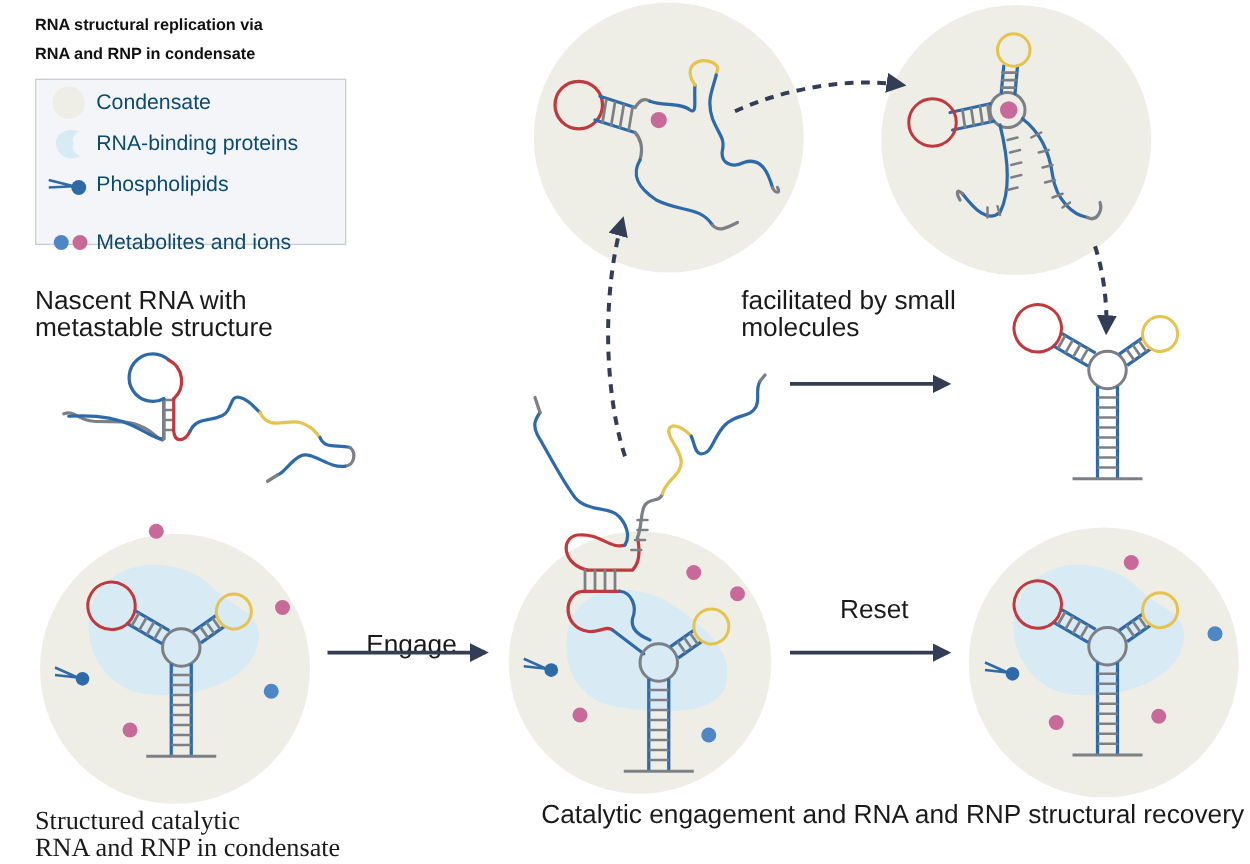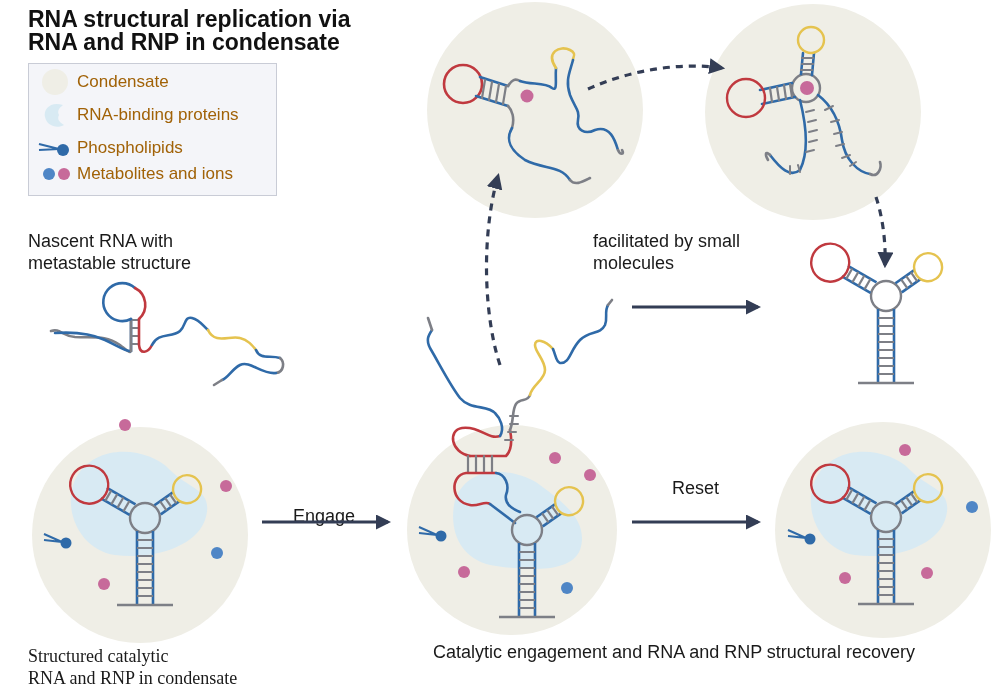--- a/index.html
+++ b/index.html
@@ -1,25 +1,25 @@
 <!DOCTYPE html>
 <html><head>
 <meta charset="utf-8">
 <style>
   html, body { margin: 0; padding: 0; background: #ffffff; }
   body { width: 1000px; height: 691px; position: relative; overflow: hidden;
          font-family: "Liberation Sans", "DejaVu Sans", sans-serif; color: #1a1a1a; }
-  .title { position: absolute; left: 28px; top: 8px; font-weight: bold; font-size: 23px; line-height: 23px; color: #111; }
+  .title { position: absolute; left: 28px; top: 8px; font-weight: bold; font-size: 13px; line-height: 23px; color: #111; }
   .title div { white-space: nowrap; }
   .legend { position: absolute; left: 28px; top: 63px; width: 249px; height: 133px;
             border: 1.5px solid #c9ccd6; background: #f4f5f9; box-sizing: border-box; }
   .legend-item { position: absolute; left: 8px; height: 28px; display: flex; align-items: center; }
   .legend-item .sw { width: 36px; height: 28px; position: relative; }
-  .legend-item .lbl { font-size: 17px; color: #a16207; margin-left: 4px; white-space: nowrap; }
-  .caption { position: absolute; font-size: 18px; line-height: 22px; color: #1a1a1a; white-space: nowrap; }
+  .legend-item .lbl { font-size: 17px; color: #0c4a6e; margin-left: 4px; white-space: nowrap; }
+  .caption { position: absolute; font-size: 21px; line-height: 22px; color: #1a1a1a; white-space: nowrap; }
   svg.main { position: absolute; left: 0; top: 0; }
 </style>
 </head>
 <body>
 
 <div class="title">
   <div>RNA structural replication via</div>
   <div>RNA and RNP in condensate</div>
 </div>
 
@@ -42,21 +42,21 @@
   </div>
   <div class="legend-item" style="top:70px">
     <div class="sw">
       <svg width="36" height="28">
           <path d="M2,10 L22,15 M2,16 L22,15" stroke="#2f6aa8" stroke-width="2.2" fill="none"></path>
           <circle cx="26" cy="16" r="6" fill="#2f6aa8"></circle>
         </svg>
     </div>
     <span class="lbl">Phospholipids</span>
   </div>
-  <div class="legend-item" style="top:96px">
+  <div class="legend-item" style="top:116px">
     <div class="sw">
       <svg width="36" height="28">
           <circle cx="12" cy="14" r="6" fill="#4f86c6"></circle>
           <circle cx="27" cy="14" r="6" fill="#c76a9a"></circle>
         </svg>
     </div>
     <span class="lbl">Metabolites and ions</span>
   </div>
 </div>
 

